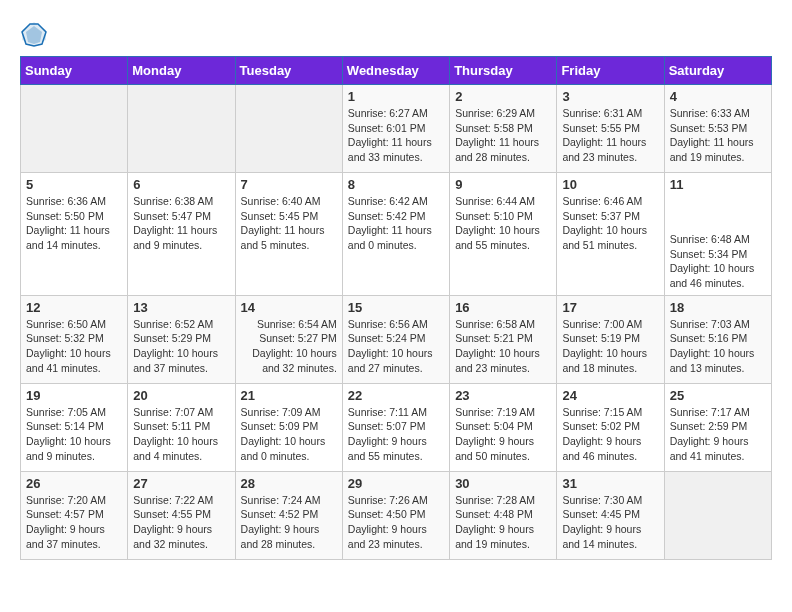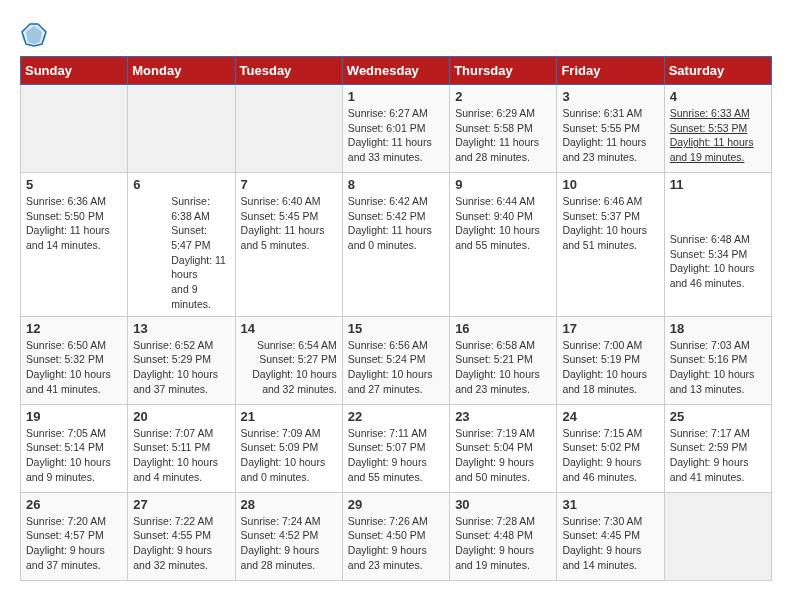--- a/index.html
+++ b/index.html
@@ -51,21 +51,21 @@
     }
     .location-title {
       font-size: 16px;
       color: #555;
     }
     table {
       width: 100%;
       border-collapse: collapse;
     }
     thead tr th {
-      background-color: #b91c1c;
+      background-color: #6d28d9;
       color: #fff;
       font-size: 13px;
       font-weight: bold;
       padding: 6px 4px;
       text-align: left;
       border: 1px solid #2e6db4;
     }
     tbody tr td {
       border: 1px solid #ccc;
       vertical-align: top;
@@ -154,37 +154,37 @@
           </td>
           <td>
             <span class="day-num">3</span>
             <div class="day-detail" style="white-space: pre-line;">Sunrise: 6:31 AM
 Sunset: 5:55 PM
 Daylight: 11 hours
 and 23 minutes.</div>
           </td>
           <td>
             <span class="day-num">4</span>
-            <div class="day-detail" style="white-space: pre-line; text-decoration: underline;">Sunrise: 6:33 AM
+            <div class="day-detail" style="white-space: pre-line;">Sunrise: 6:33 AM
 Sunset: 5:53 PM
 Daylight: 11 hours
 and 19 minutes.</div>
           </td>
         </tr>
         <tr>
           <td>
             <span class="day-num">5</span>
             <div class="day-detail" style="white-space: pre-line;">Sunrise: 6:36 AM
 Sunset: 5:50 PM
 Daylight: 11 hours
 and 14 minutes.</div>
           </td>
           <td>
             <span class="day-num">6</span>
-            <div class="day-detail" style="white-space: pre-line; margin-left: 38px;">Sunrise: 6:38 AM
+            <div class="day-detail" style="white-space: pre-line;">Sunrise: 6:38 AM
 Sunset: 5:47 PM
 Daylight: 11 hours
 and 9 minutes.</div>
           </td>
           <td>
             <span class="day-num">7</span>
             <div class="day-detail" style="white-space: pre-line;">Sunrise: 6:40 AM
 Sunset: 5:45 PM
 Daylight: 11 hours
 and 5 minutes.</div>
@@ -192,21 +192,21 @@
           <td>
             <span class="day-num">8</span>
             <div class="day-detail" style="white-space: pre-line;">Sunrise: 6:42 AM
 Sunset: 5:42 PM
 Daylight: 11 hours
 and 0 minutes.</div>
           </td>
           <td>
             <span class="day-num">9</span>
             <div class="day-detail" style="white-space: pre-line;">Sunrise: 6:44 AM
-Sunset: 9:40 PM
+Sunset: 5:10 PM
 Daylight: 10 hours
 and 55 minutes.</div>
           </td>
           <td>
             <span class="day-num">10</span>
             <div class="day-detail" style="white-space: pre-line;">Sunrise: 6:46 AM
 Sunset: 5:37 PM
 Daylight: 10 hours
 and 51 minutes.</div>
           </td>

